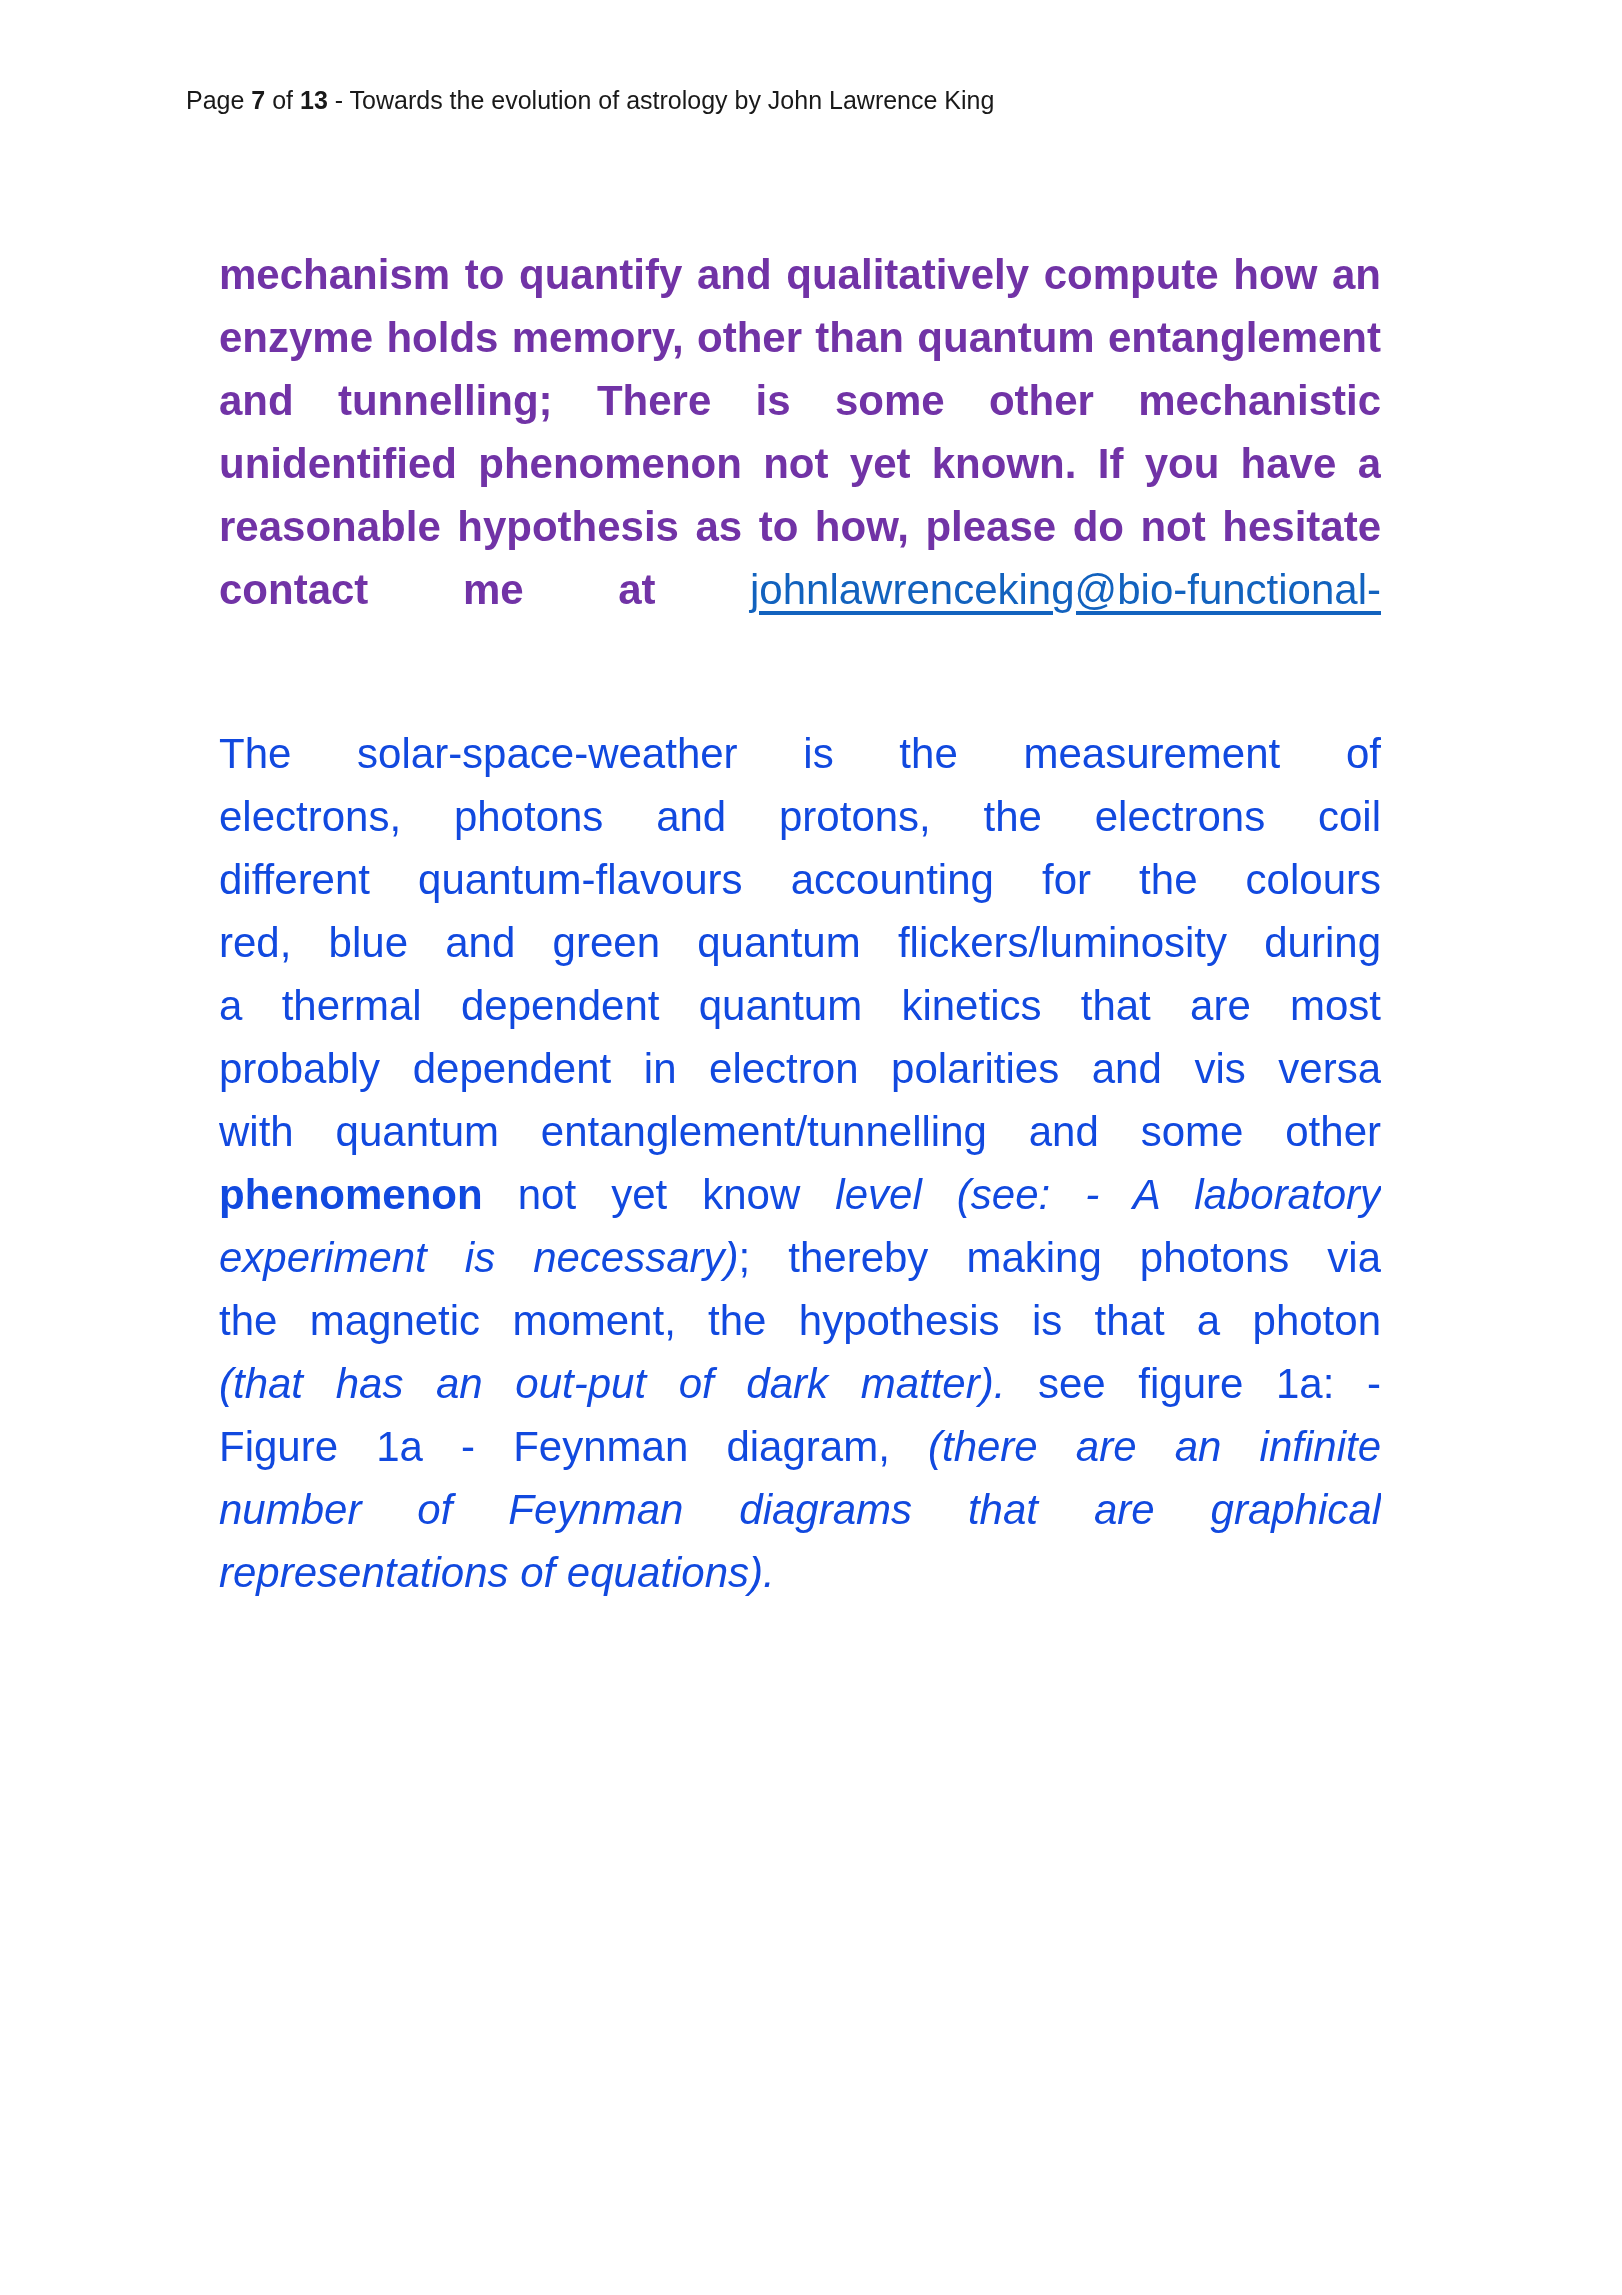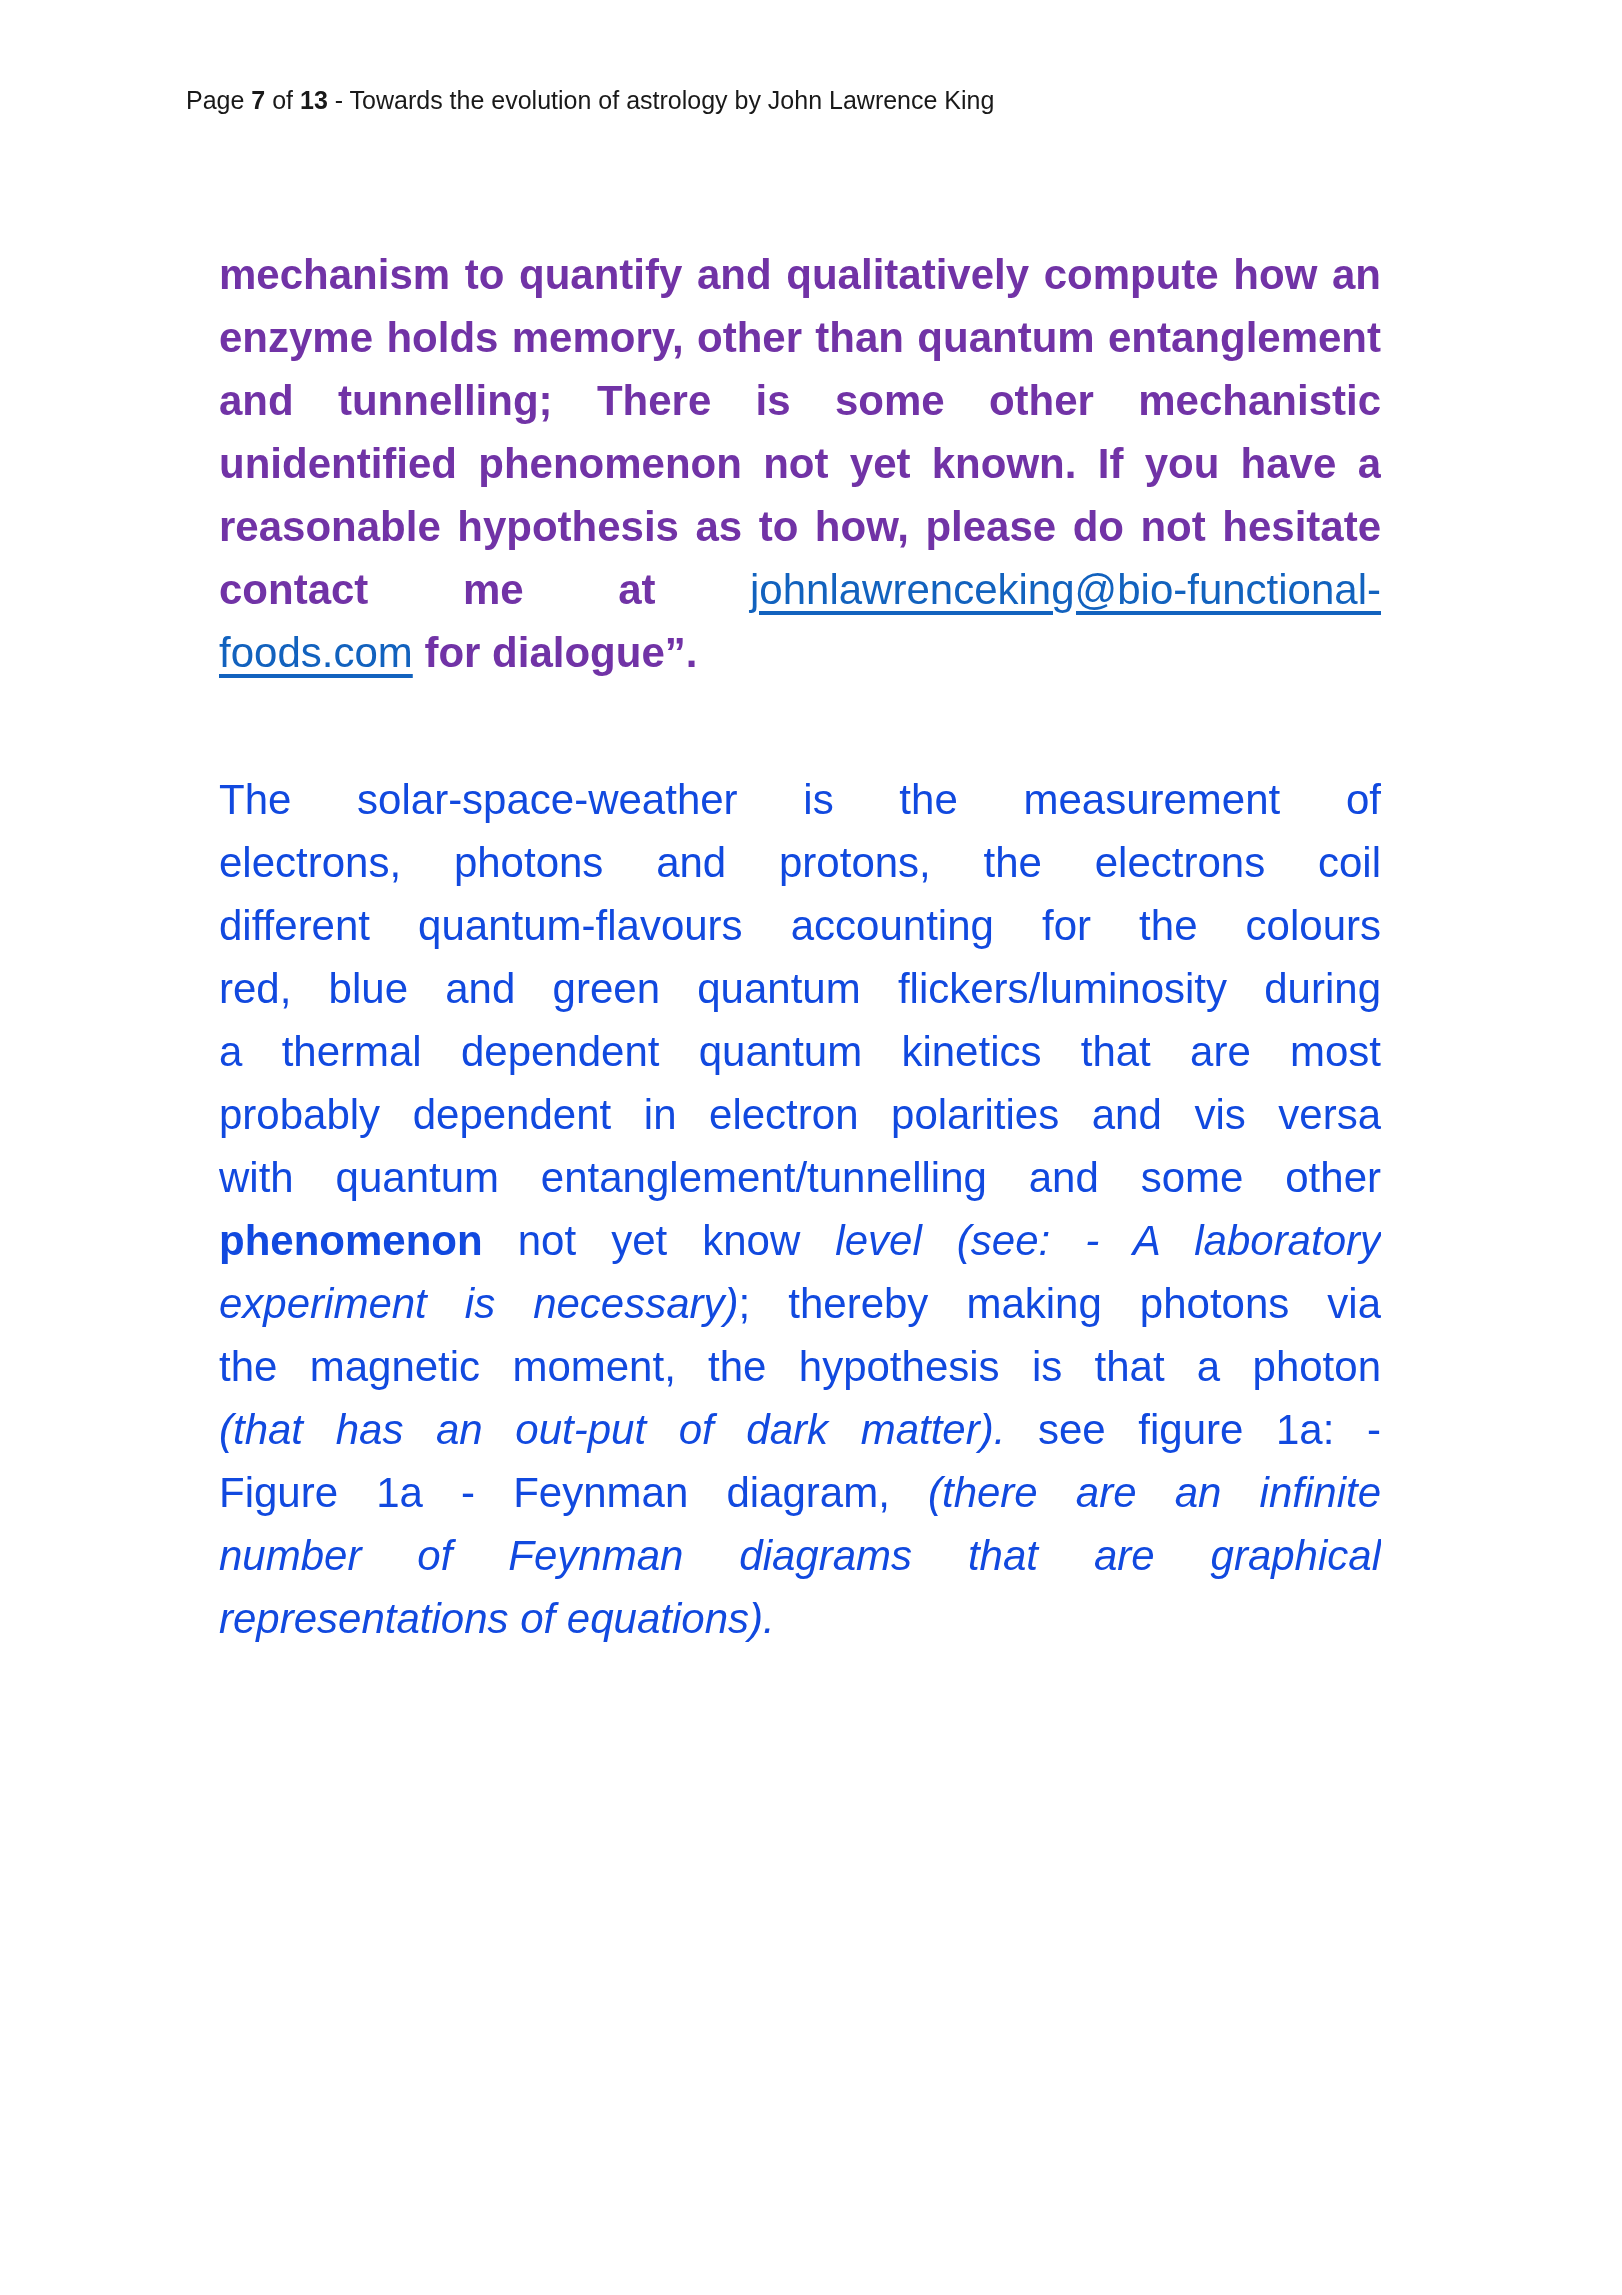--- a/index.html
+++ b/index.html
@@ -26,21 +26,21 @@
   }
   .page-header .hb { font-weight: 700; }
 
   .para {
     position: absolute;
     left: 187px;
     width: 1194px;
     font-size: 42px;
   }
   #para1 { top: 243px; }
-  #para2 { top: 768px; }
+  #para2 { top: 722px; }
 
   .line {
     height: 63px;
     line-height: 63px;
     text-align: justify;
     overflow: hidden;
     margin-left: 32px;
   }
   
   .line.just::after {
@@ -76,21 +76,20 @@
 
 <header class="page-header"><span>Page </span><span class="hb">7</span><span> of </span><span class="hb">13</span><span> - Towards the evolution of astrology by John Lawrence King</span></header>
 
 <section class="para" id="para1">
     <div class="line just"><span class="seg-purple">mechanism to quantify and qualitatively compute how an</span></div>
     <div class="line just"><span class="seg-purple">enzyme holds memory, other than quantum entanglement</span></div>
     <div class="line just"><span class="seg-purple">and tunnelling; There is some other mechanistic</span></div>
     <div class="line just"><span class="seg-purple">unidentified phenomenon not yet known. If you have a</span></div>
     <div class="line just"><span class="seg-purple">reasonable hypothesis as to how, please do not hesitate to</span></div>
     <div class="line just"><span class="seg-purple">contact me at </span><span class="seg-link">johnlawrenceking@bio-functional-</span></div>
-    <div class="line"><span class="seg-link">foods.com</span><span class="seg-purple"> for dialogue”.</span></div>
   </section>
 
 <section class="para" id="para2">
     <div class="line just"><span class="seg-blue">The solar-space-weather is the measurement of</span></div>
     <div class="line just"><span class="seg-blue">electrons, photons and protons, the electrons coil</span></div>
     <div class="line just"><span class="seg-blue">different quantum-flavours accounting for the colours</span></div>
     <div class="line just"><span class="seg-blue">red, blue and green quantum flickers/luminosity during</span></div>
     <div class="line just"><span class="seg-blue">a </span><span class="seg-blue-underline">thermal dependent quantum kinetics</span><span class="seg-blue"> that are most</span></div>
     <div class="line just"><span class="seg-blue">probably dependent in electron polarities and vis versa</span></div>
     <div class="line just"><span class="seg-blue">with quantum entanglement/tunnelling and some other</span></div>

